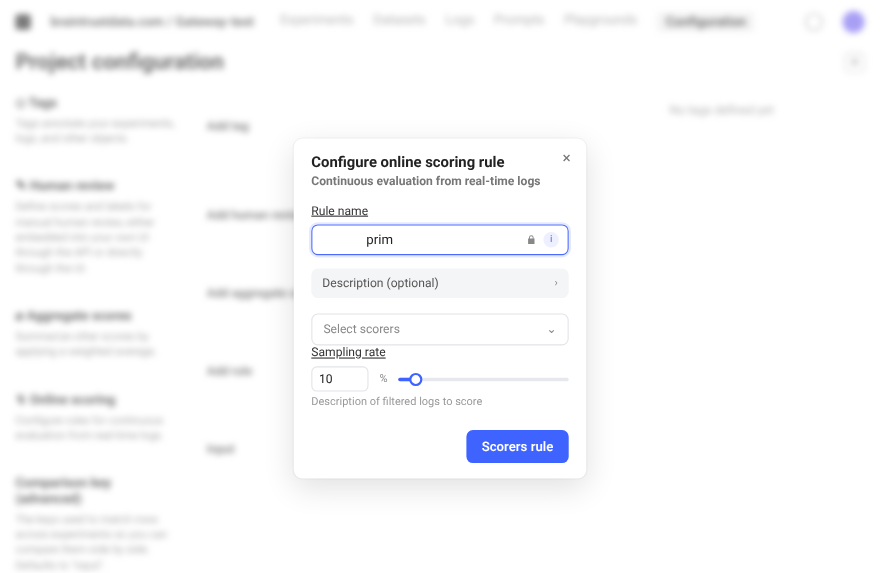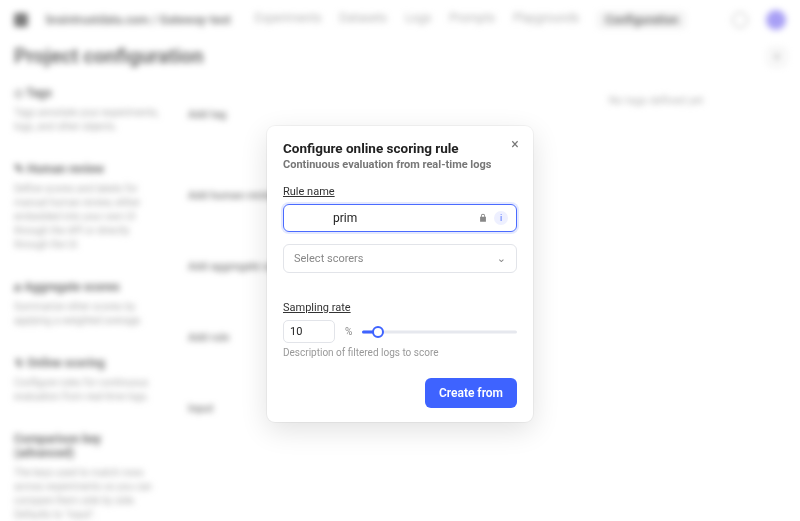--- a/index.html
+++ b/index.html
@@ -91,21 +91,21 @@
     font-size:11px; color:#555;
     margin-bottom:14px;
     cursor:pointer;
   }
   .accordion .chev { color:#888; font-size:10px;}
   .section-title { font-size:11.5px; font-weight:600; margin-bottom:6px;}
   .select {
     border:1px solid #e2e4e9; border-radius:6px;
     padding:7px 10px; font-size:11px; color:#888;
     display:flex; align-items:center; justify-content:space-between;
-    margin-bottom:28px; cursor:pointer;gap:44px;
+    margin-bottom:0; cursor:pointer;gap:44px;
   }
   .rate-row { display:flex; align-items:center; gap:10px; margin-bottom:4px;}
   .rate-box {
     width:52px; border:1px solid #e2e4e9; border-radius:5px;
     padding:4px 6px; font-size:11px; text-align:left;
   }
   .pct { font-size:10px; color:#888; }
   .slider {
     position:relative; flex:1; height:14px;
   }
@@ -196,35 +196,39 @@
       <div class="input-icons">
         <span class="ic lock">
           <svg viewBox="0 0 24 24">
               <path d="M17 9V7a5 5 0 10-10 0v2H5v12h14V9h-2zm-8 0V7a3 3 0 116 0v2H9z"></path>
             </svg>
         </span>
         <span class="ic badge">i</span>
       </div>
     </div>
 
+    <div class="accordion">
+      <span>Description (optional)</span>
+      <span class="chev">›</span>
+    </div>
 
     <div class="select">
       <span>Select scorers</span>
       <span class="chev">⌄</span>
     </div>
 
     <div class="label">Sampling rate</div>
     <div class="rate-row">
       <div class="rate-box">10</div>
       <span class="pct">%</span>
       <div class="slider">
         <div class="track"></div>
         <div class="track-fill" id="trackFill" style="width: 10%;"></div>
         <div class="thumb" id="thumb" style="left: 10%;"></div>
       </div>
     </div>
     <div class="help">Description of filtered logs to score</div>
 
     <div class="footer">
-      <button class="primary">Create from</button>
+      <button class="primary">Scorers rule</button>
     </div>
   </div>
 </div>
 
 </body></html>

